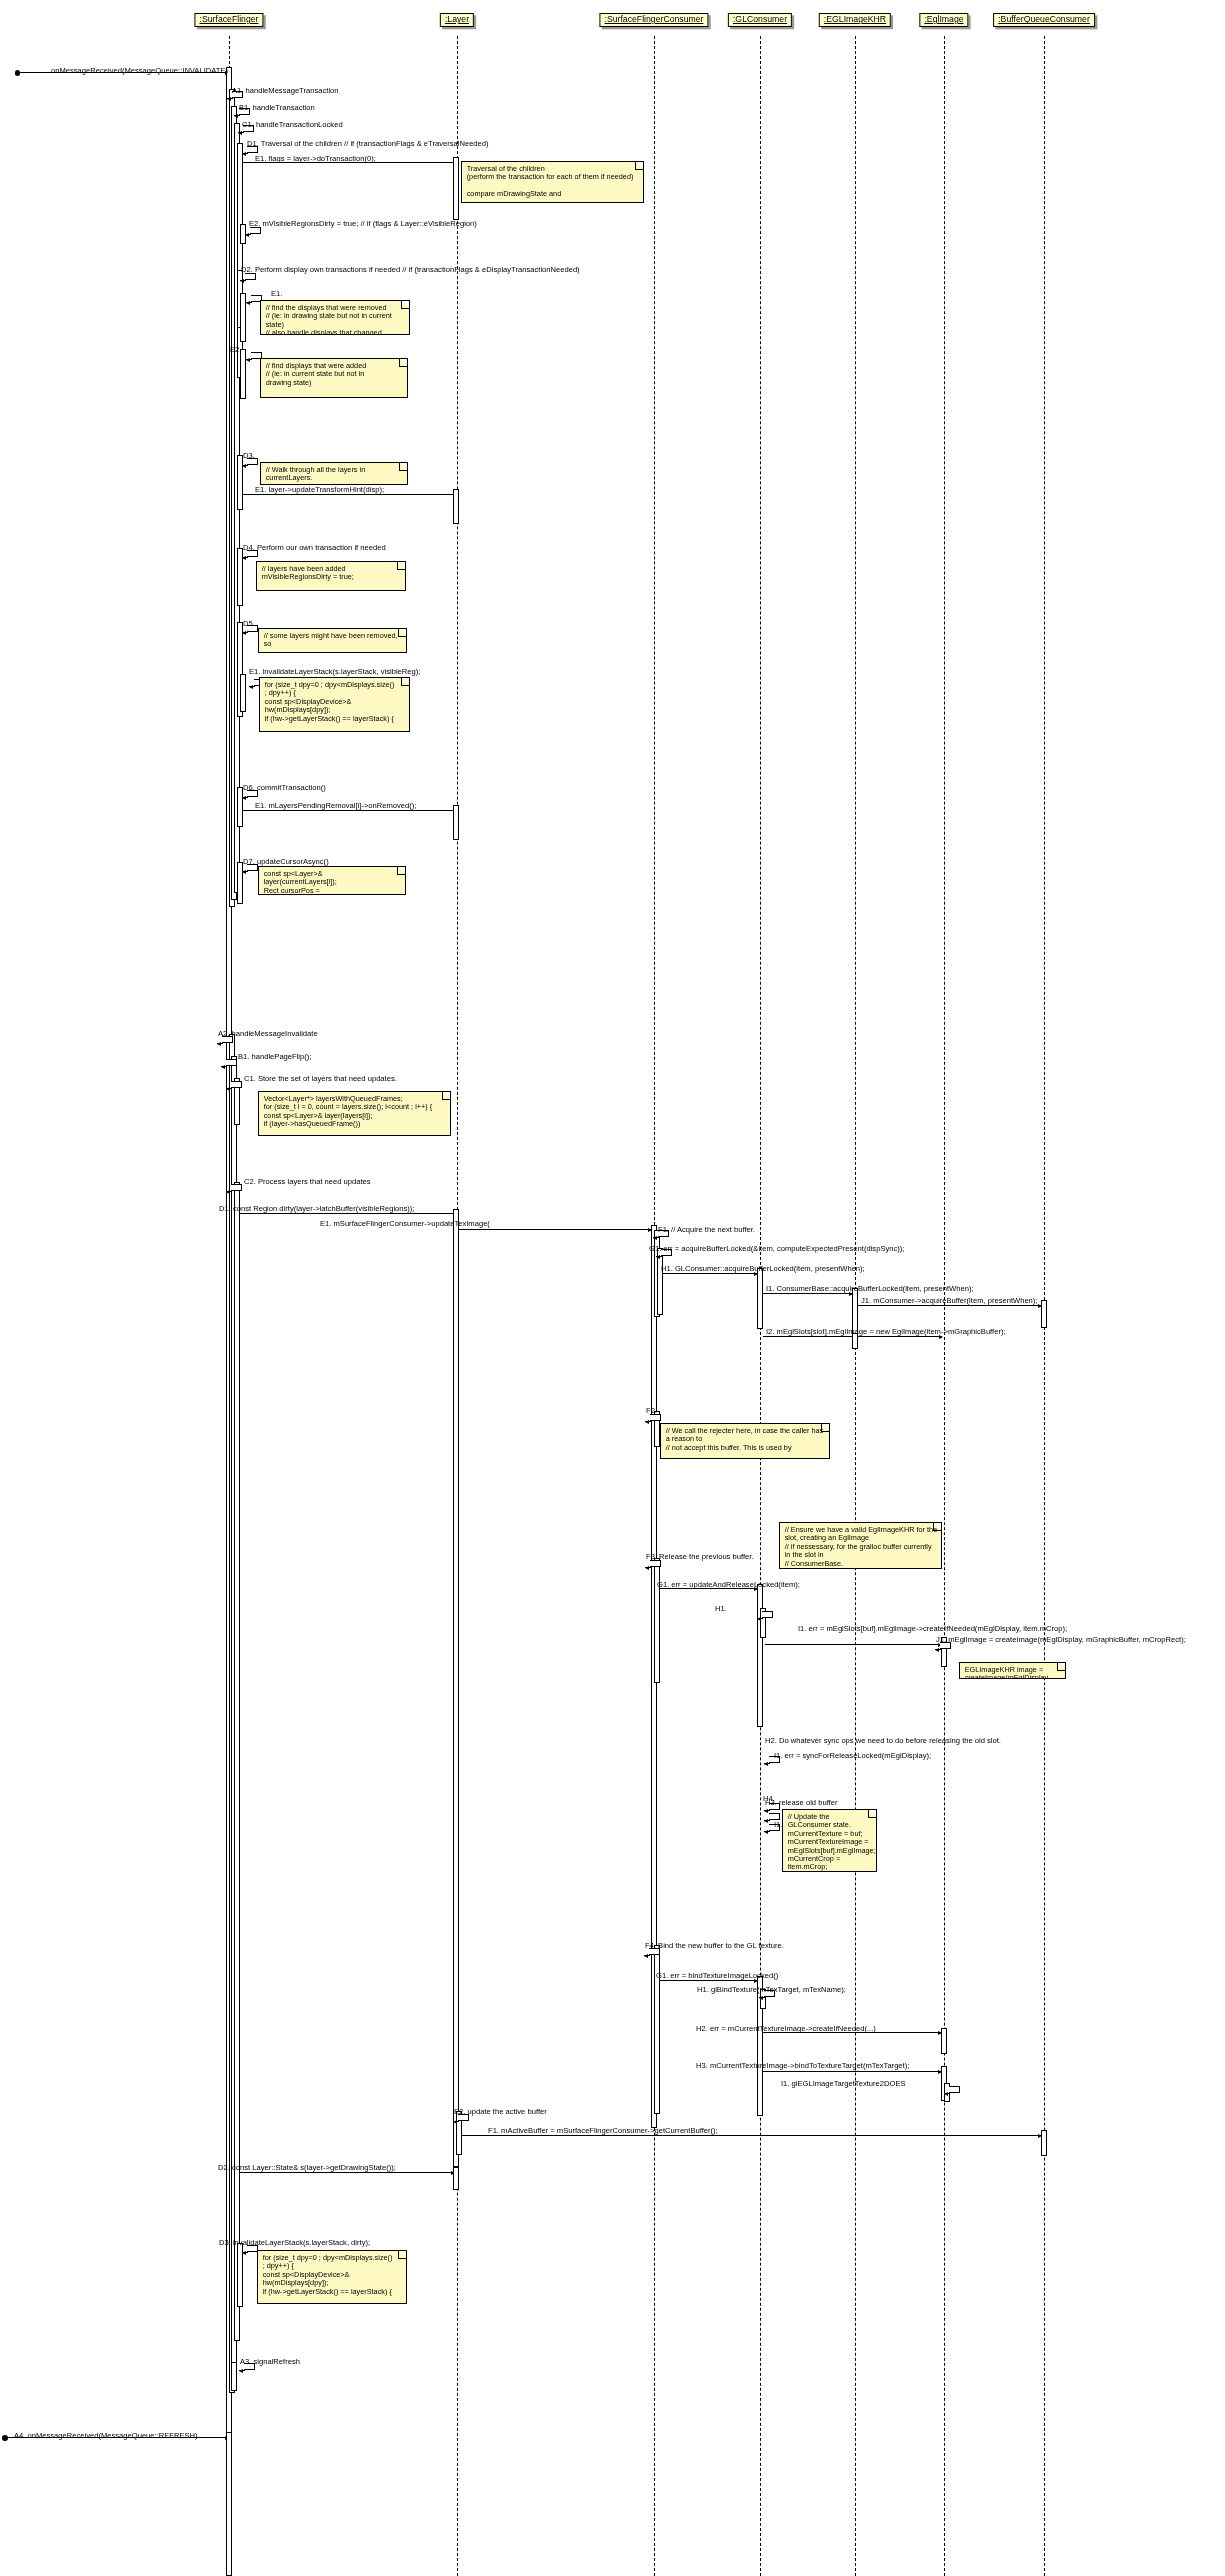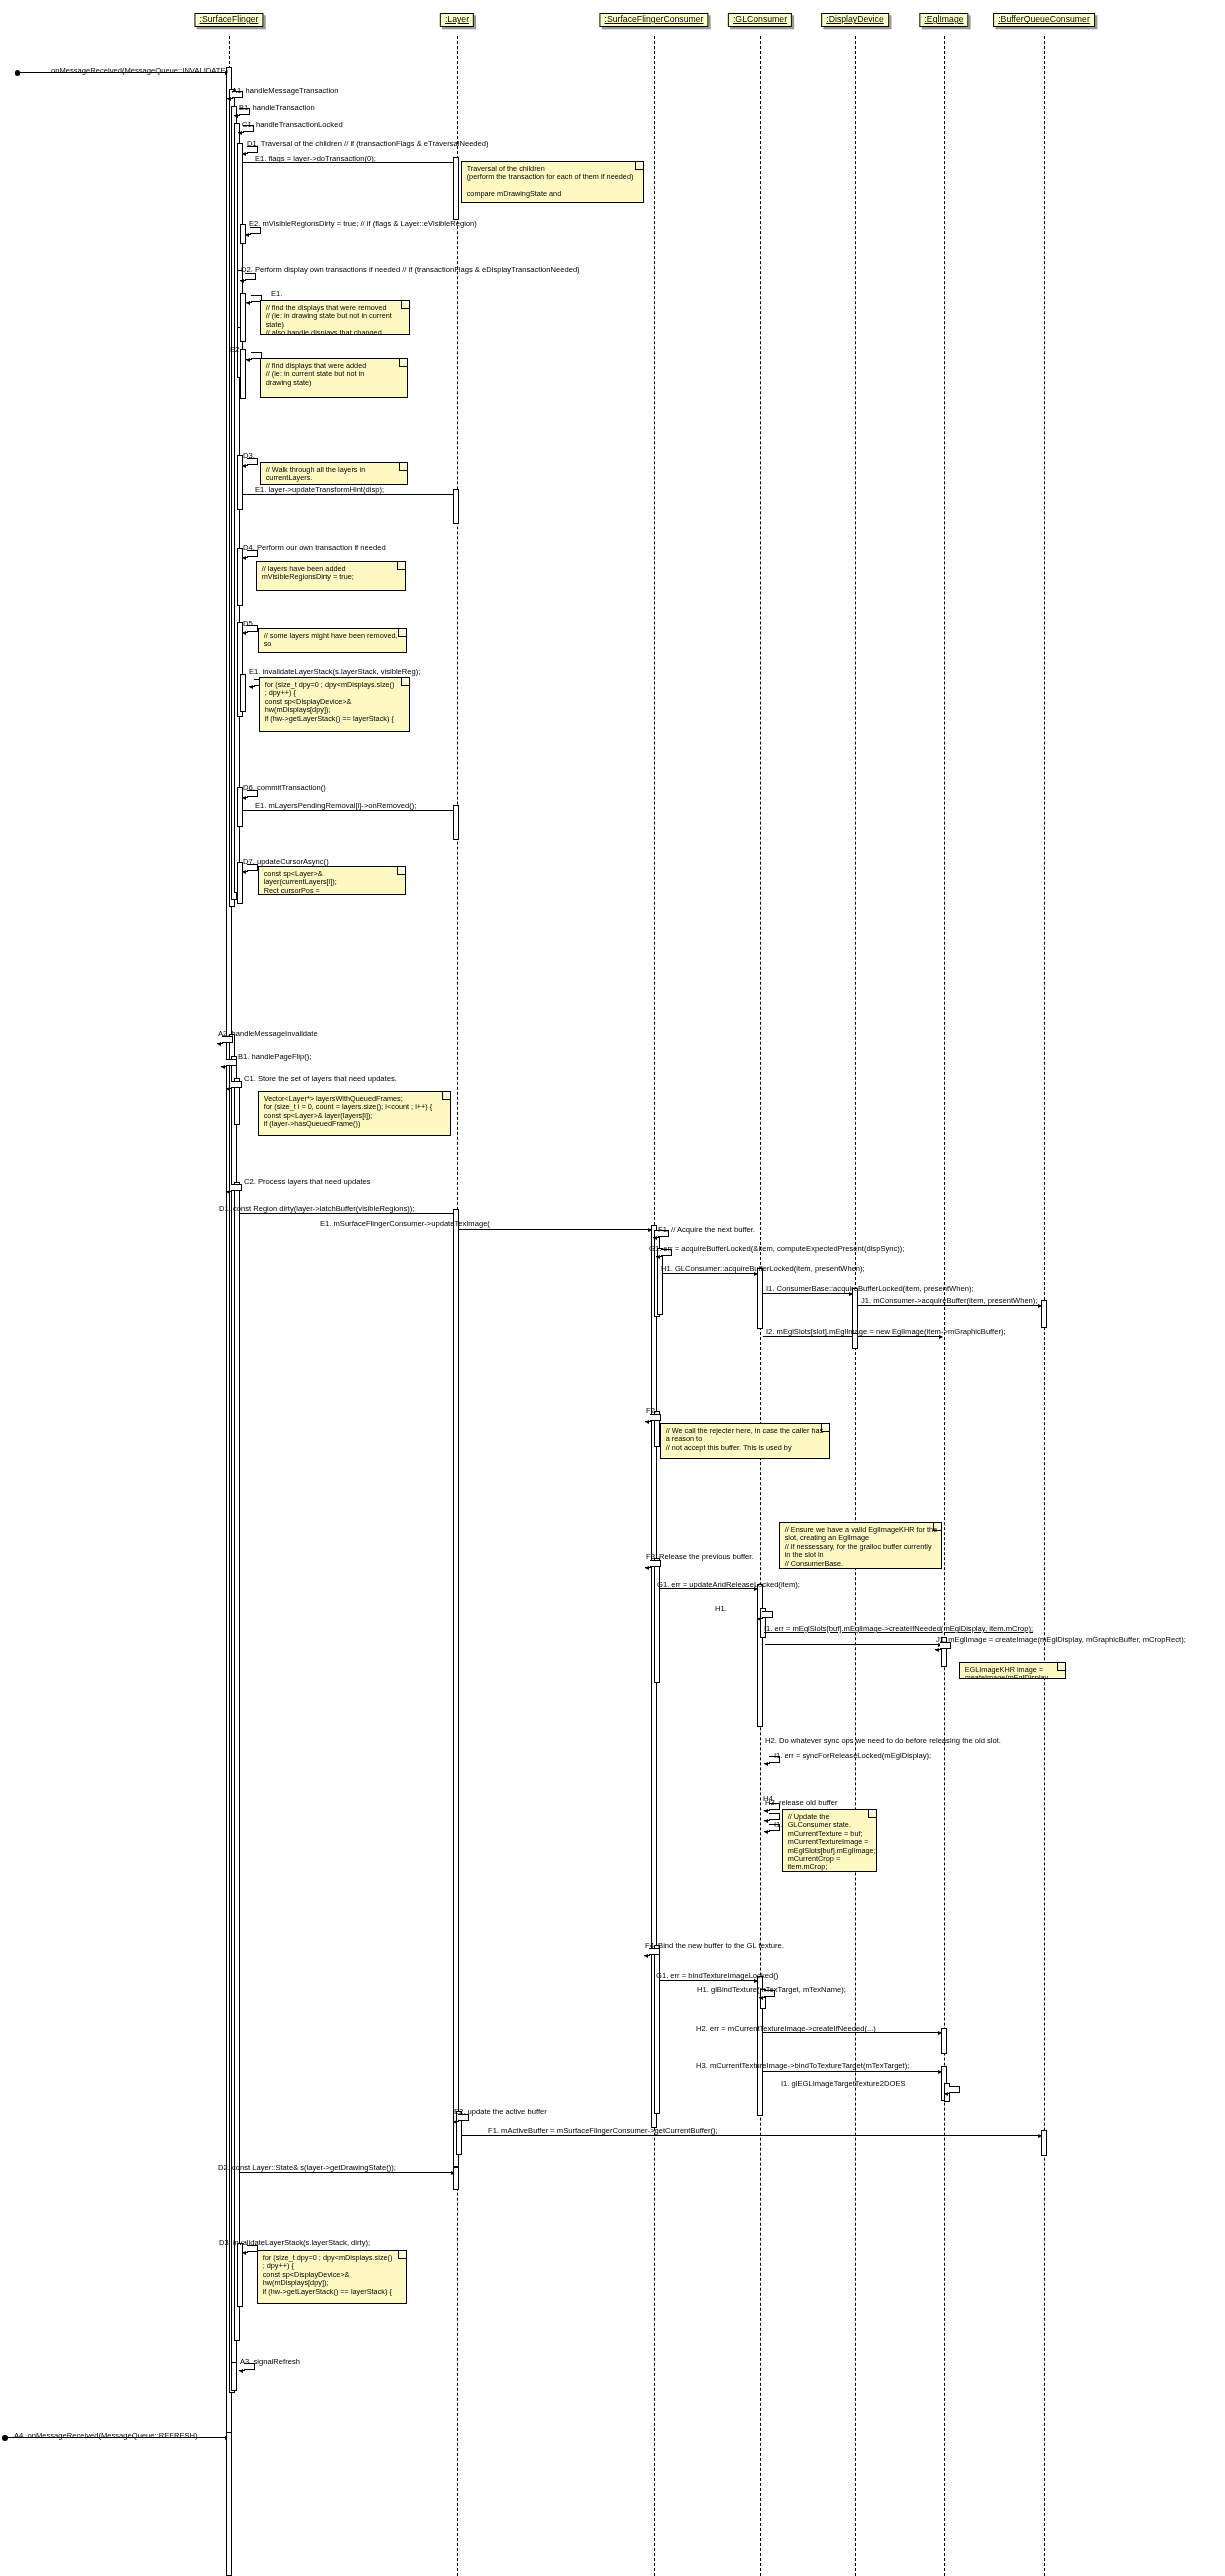--- a/index.html
+++ b/index.html
@@ -131,21 +131,21 @@
 </style>
 </head>
 <body>
 
 <div id="canvas">
   <div id="heads">
       <div class="lifeline-head" style="left: 229px; top: 13px;">:SurfaceFlinger</div>
       <div class="lifeline-head" style="left: 457px; top: 13px;">:Layer</div>
       <div class="lifeline-head" style="left: 654px; top: 13px;">:SurfaceFlingerConsumer</div>
       <div class="lifeline-head" style="left: 760px; top: 13px;">:GLConsumer</div>
-      <div class="lifeline-head" style="left: 855px; top: 13px;">:DisplayDevice</div>
+      <div class="lifeline-head" style="left: 855px; top: 13px;">:EGLImageKHR</div>
       <div class="lifeline-head" style="left: 944px; top: 13px;">:EglImage</div>
       <div class="lifeline-head" style="left: 1044px; top: 13px;">:BufferQueueConsumer</div>
     </div>
   <div id="lines">
       <div class="lifeline" style="left: 229px; top: 36px; height: 2540px;"></div>
       <div class="lifeline" style="left: 457px; top: 36px; height: 2540px;"></div>
       <div class="lifeline" style="left: 654px; top: 36px; height: 2540px;"></div>
       <div class="lifeline" style="left: 760px; top: 36px; height: 2540px;"></div>
       <div class="lifeline" style="left: 855px; top: 36px; height: 2540px;"></div>
       <div class="lifeline" style="left: 944px; top: 36px; height: 2540px;"></div>
@@ -282,21 +282,21 @@
       <div class="label" style="left: 658px; top: 1226px;">F1. // Acquire the next buffer.</div>
       <div class="label" style="left: 649px; top: 1245px;">G1. err = acquireBufferLocked(&amp;item, computeExpectedPresent(dispSync));</div>
       <div class="label" style="left: 661px; top: 1265px;">H1. GLConsumer::acquireBufferLocked(item, presentWhen);</div>
       <div class="label" style="left: 766px; top: 1285px;">I1. ConsumerBase::acquireBufferLocked(item, presentWhen);</div>
       <div class="label" style="left: 861px; top: 1297px;">J1. mConsumer-&gt;acquireBuffer(item, presentWhen);</div>
       <div class="label" style="left: 766px; top: 1328px; text-align: center;">I2. mEglSlots[slot].mEglImage = new EglImage(item-&gt;mGraphicBuffer);</div>
       <div class="label" style="left: 646px; top: 1407px;">F2.</div>
       <div class="label" style="left: 646px; top: 1553px;">F3. Release the previous buffer.</div>
       <div class="label" style="left: 657px; top: 1581px;">G1. err = updateAndReleaseLocked(item);</div>
       <div class="label" style="left: 715px; top: 1605px;">H1.</div>
-      <div class="label" style="left: 764px; top: 1625px; text-decoration: underline;">I1. err = mEglSlots[buf].mEglImage-&gt;createIfNeeded(mEglDisplay, item.mCrop);</div>
+      <div class="label" style="left: 798px; top: 1625px;">I1. err = mEglSlots[buf].mEglImage-&gt;createIfNeeded(mEglDisplay, item.mCrop);</div>
       <div class="label" style="left: 936px; top: 1636px;">J1. mEglImage = createImage(mEglDisplay, mGraphicBuffer, mCropRect);</div>
       <div class="label" style="left: 765px; top: 1737px;">H2. Do whatever sync ops we need to do before releasing the old slot.</div>
       <div class="label" style="left: 774px; top: 1752px;">I1. err = syncForReleaseLocked(mEglDisplay);</div>
       <div class="label" style="left: 765px; top: 1799px;">H3. release old buffer</div>
       <div class="label" style="left: 774px; top: 1821px;">I1. releaseBufferLocked</div>
       <div class="label" style="left: 763px; top: 1795px;">H4.</div>
       <div class="label" style="left: 645px; top: 1942px;">F4. Bind the new buffer to the GL texture.</div>
       <div class="label" style="left: 656px; top: 1972px;">G1. err = bindTextureImageLocked()</div>
       <div class="label" style="left: 697px; top: 1986px;">H1. glBindTexture(mTexTarget, mTexName);</div>
       <div class="label" style="left: 696px; top: 2025px;">H2. err = mCurrentTextureImage-&gt;createIfNeeded(...)</div>

